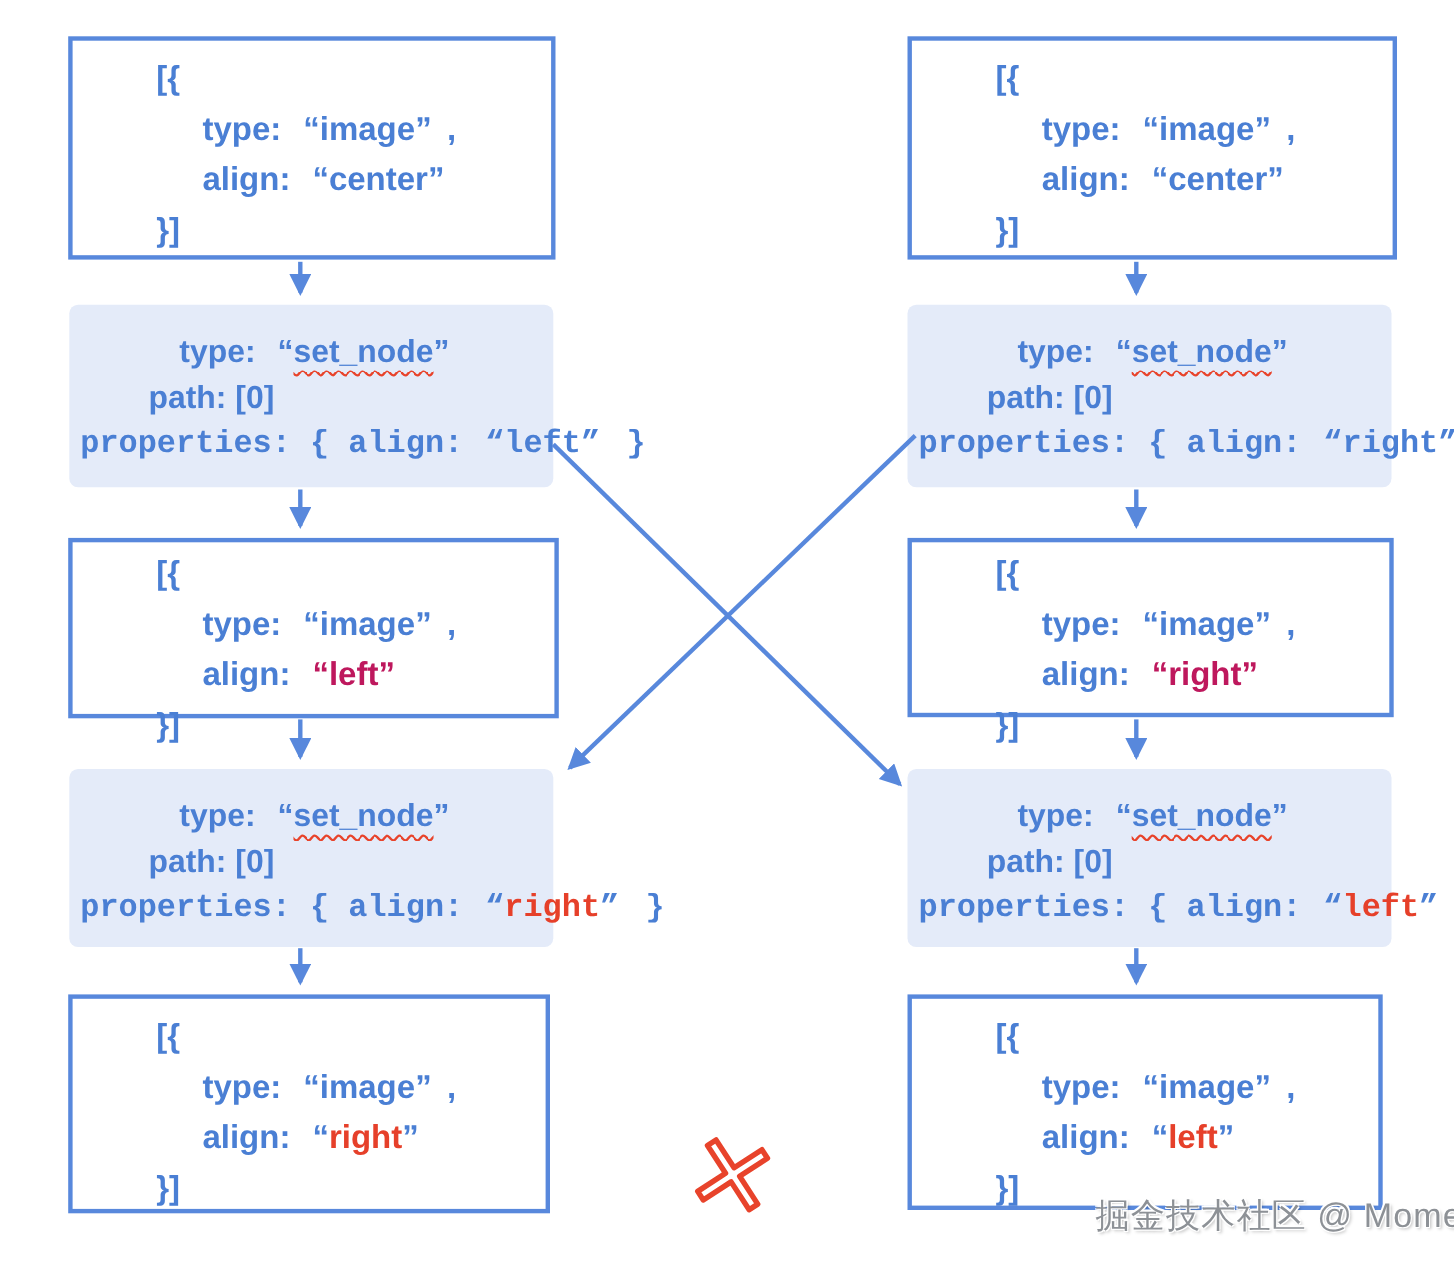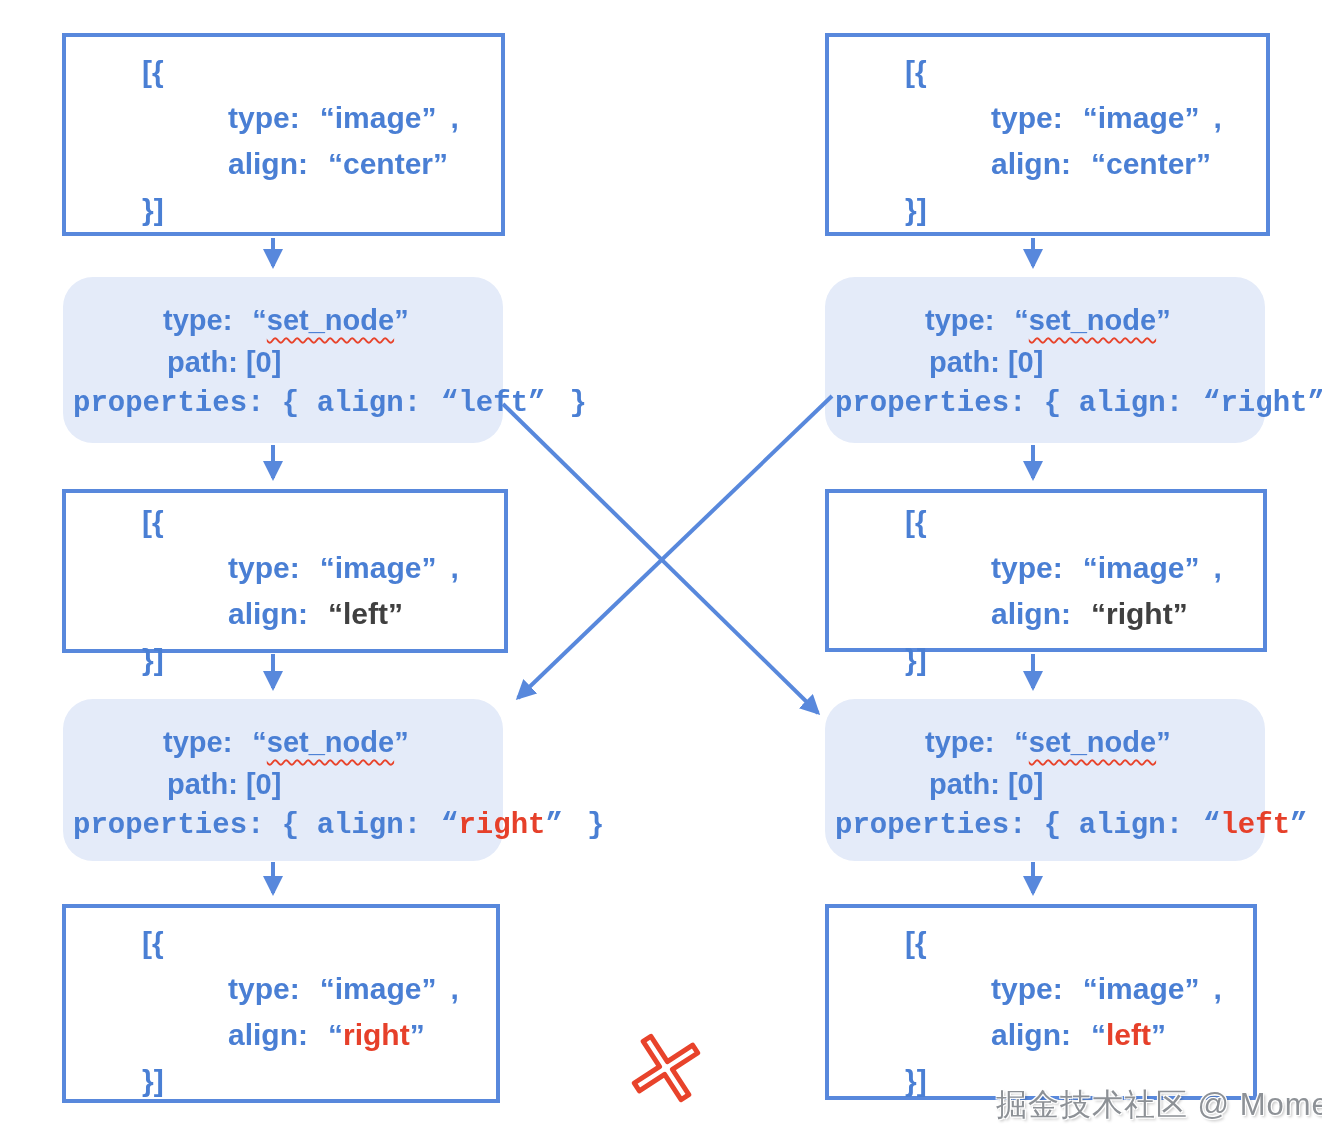--- a/index.html
+++ b/index.html
@@ -6,33 +6,33 @@
   #canvas{
     position:relative;width:1322px;height:1146px;background:#ffffff;overflow:hidden;
     font-family:"Liberation Sans",sans-serif;font-weight:700;
   }
   .state-box{
     position:absolute;background:#ffffff;border:4px solid #5888dc;
     color:#4a7fd4;font-size:30px;box-sizing:border-box;padding-top:12px;
   }
   .state-box .line{height:46px;line-height:46px;white-space:nowrap;}
   .ind-bracket{padding-left:76px;}
-  .ind-kv{padding-left:118px;margin-left:44px;}
+  .ind-kv{padding-left:118px;}
   .op-box{
-    position:absolute;background:#e4ebf9;border-radius:30px;
+    position:absolute;background:#e4ebf9;border-radius:8px;
     color:#4a7fd4;font-size:29px;box-sizing:border-box;padding-top:22px;
   }
   .op-box .line{height:42px;line-height:42px;white-space:nowrap;}
   .ind-type{padding-left:100px;}
-  .ind-path{padding-left:104px;}
+  .ind-path{padding-left:72px;}
   .ind-props{padding-left:10px;font-family:Liberation Mono, monospace;}
   .gap{margin-left:20px;}
   .comma{margin-left:14px;}
   .brace-gap{margin-left:24px;}
-  .v-orange{color:#404040;}
+  .v-orange{color:#be185d;}
   .v-red{color:#e6402a;}
   .u{text-decoration-thickness:3.5px;text-underline-offset:7px;}
   .wavy{text-decoration:underline wavy #e8432b;text-decoration-thickness:2px;text-underline-offset:7px;}
   #arrow-layer{position:absolute;left:0;top:0;pointer-events:none;}
   #watermark{
     position:absolute;left:996px;top:1084px;font-size:31px;font-weight:400;
     color:#8d9196;letter-spacing:1px;white-space:nowrap;
     text-shadow:-1px -1px 0 #fff,1px -1px 0 #fff,-1px 1px 0 #fff,1px 1px 0 #fff,2px 2px 3px rgba(0,0,0,.28);
   }
   #reject-x{position:absolute;left:630px;top:1030px;}

